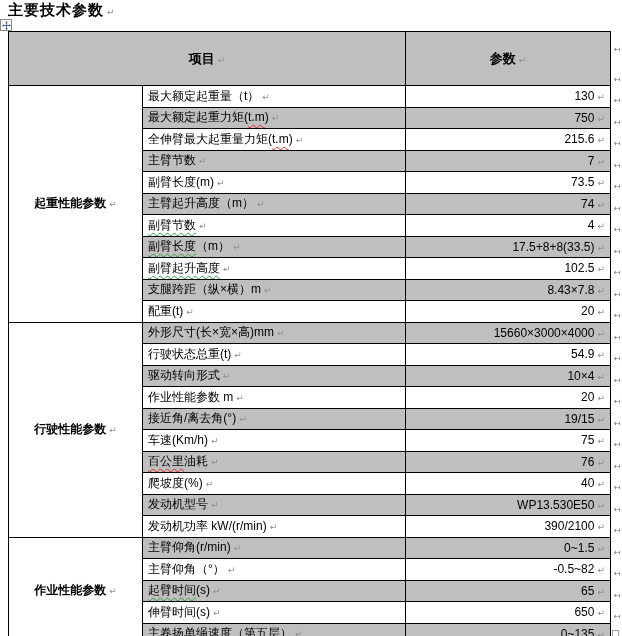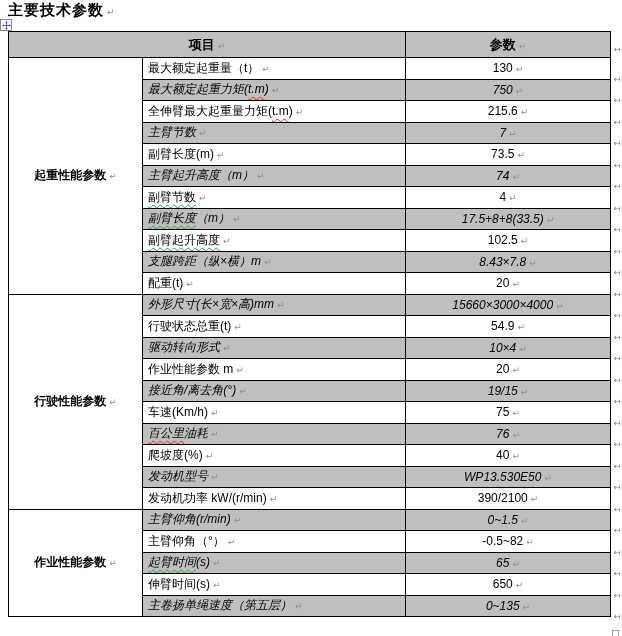--- a/index.html
+++ b/index.html
@@ -31,31 +31,31 @@
     width:602px;
   }
   table.spec td{
     border:1px solid #000;
     padding:0 5px;
     font-size:12px;
     overflow:hidden;white-space:nowrap;
     box-sizing:border-box;
   }
   tr.header-row td{
-    height:26px;background:#bfbfbf;
+    height:54px;background:#bfbfbf;
     text-align:center;font-weight:bold;font-size:13px;
   }
   tr.data-row{height:21.5px;}
   td.section-cell{
     background:#ffffff;text-align:center;
     font-weight:bold;font-size:13px;
   }
   td.item-cell{text-align:left;padding-left:7px;margin-left:7px;}
-  td.value-cell{text-align:center;}
-  tr.shaded td.item-cell, tr.shaded td.value-cell{background:#bfbfbf;font-style:italic;}
+  td.value-cell{text-align:right;}
+  tr.shaded td.item-cell, tr.shaded td.value-cell{background:#bfbfbf;}
   tr.plain  td.item-cell, tr.plain  td.value-cell{background:#ffffff;}
   .w-red{
     text-decoration:underline wavy #e0281e;
     text-decoration-thickness:1px;text-underline-offset:3px;
   }
   .w-green{
     text-decoration:underline wavy #2f9e44;
     text-decoration-thickness:1px;text-underline-offset:3px;
   }
   .row-end-marks{position:absolute;left:612px;top:31px;width:10px;}

